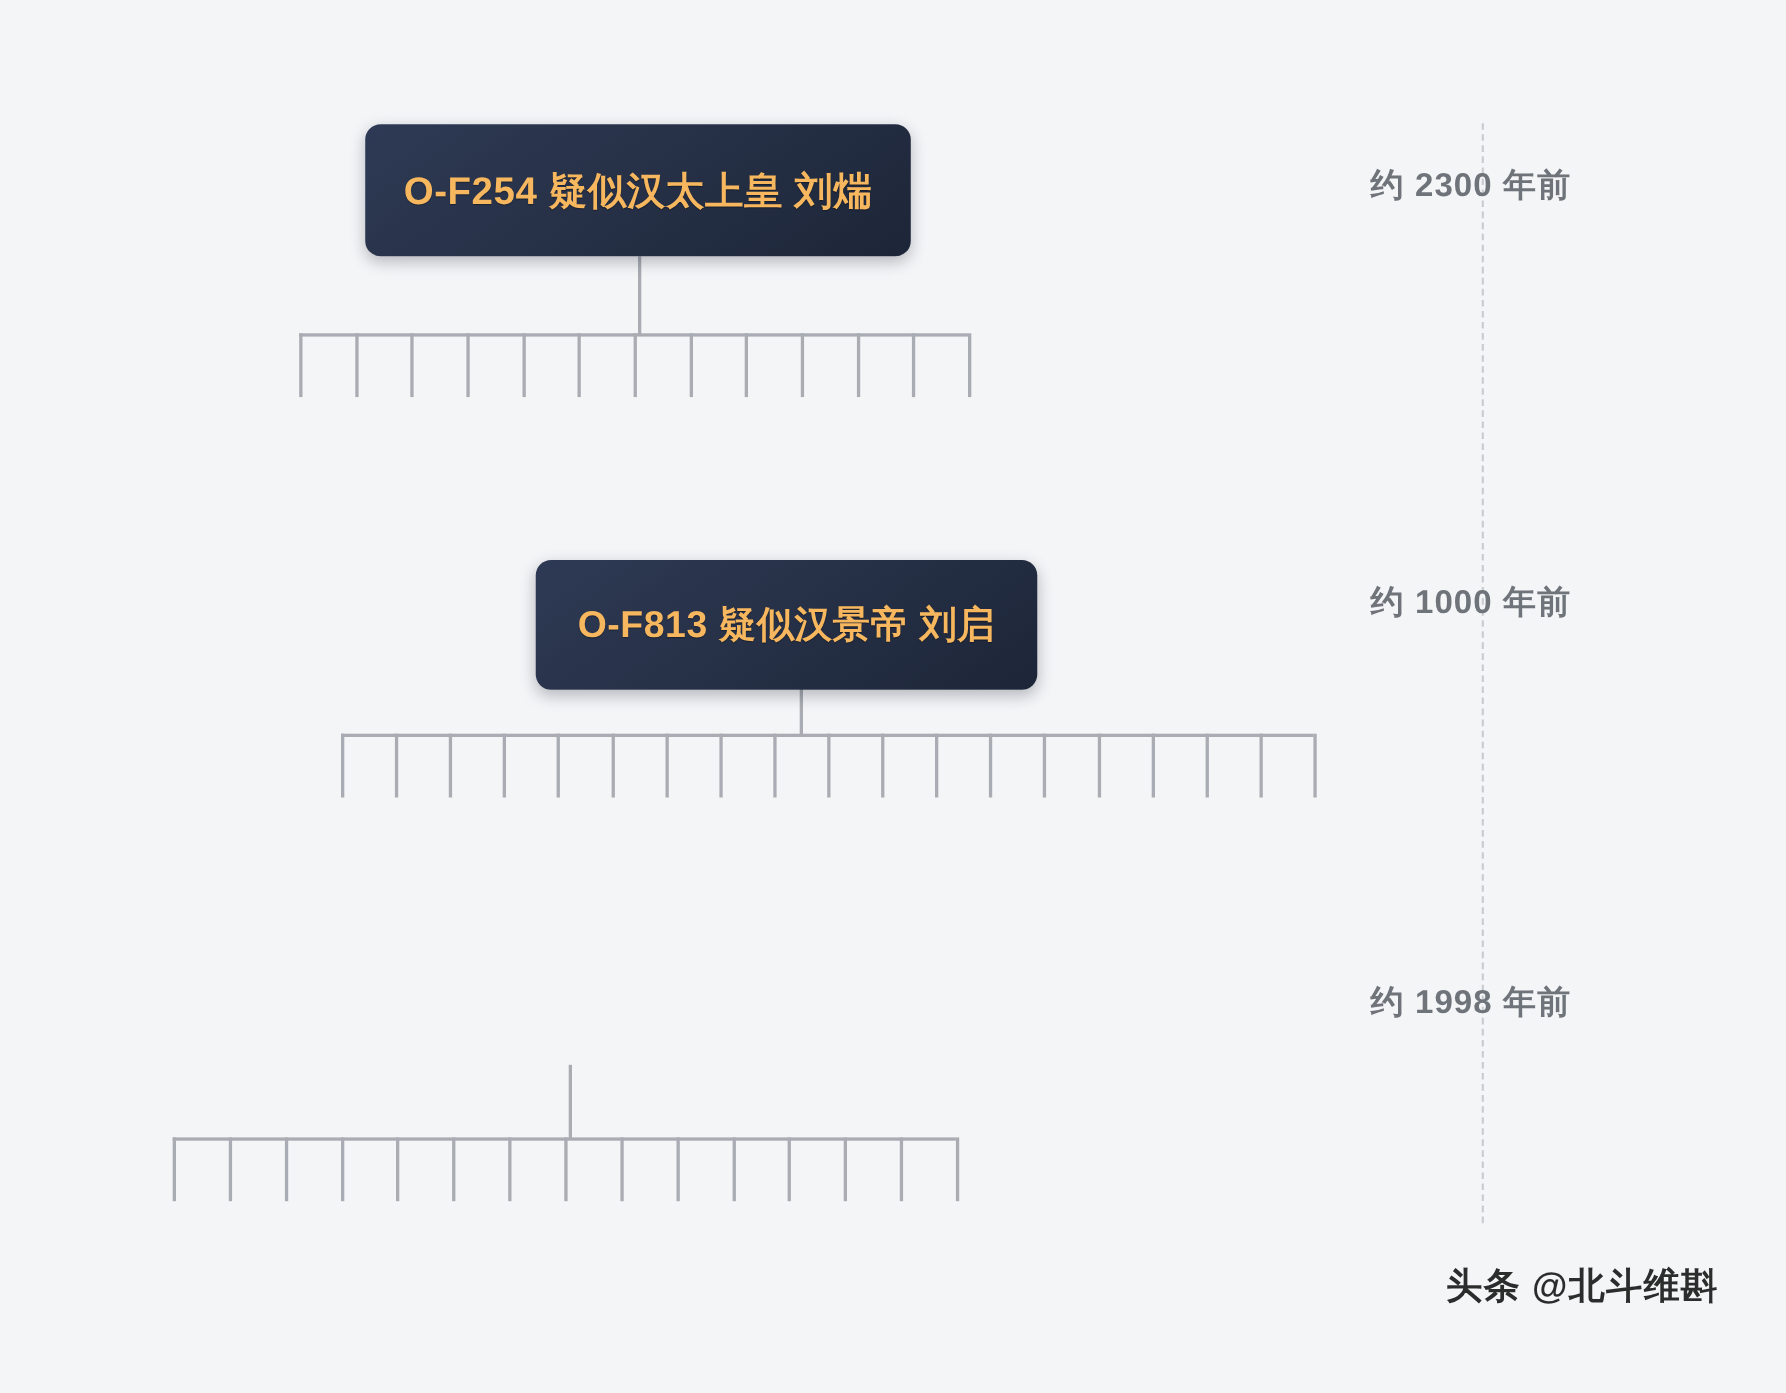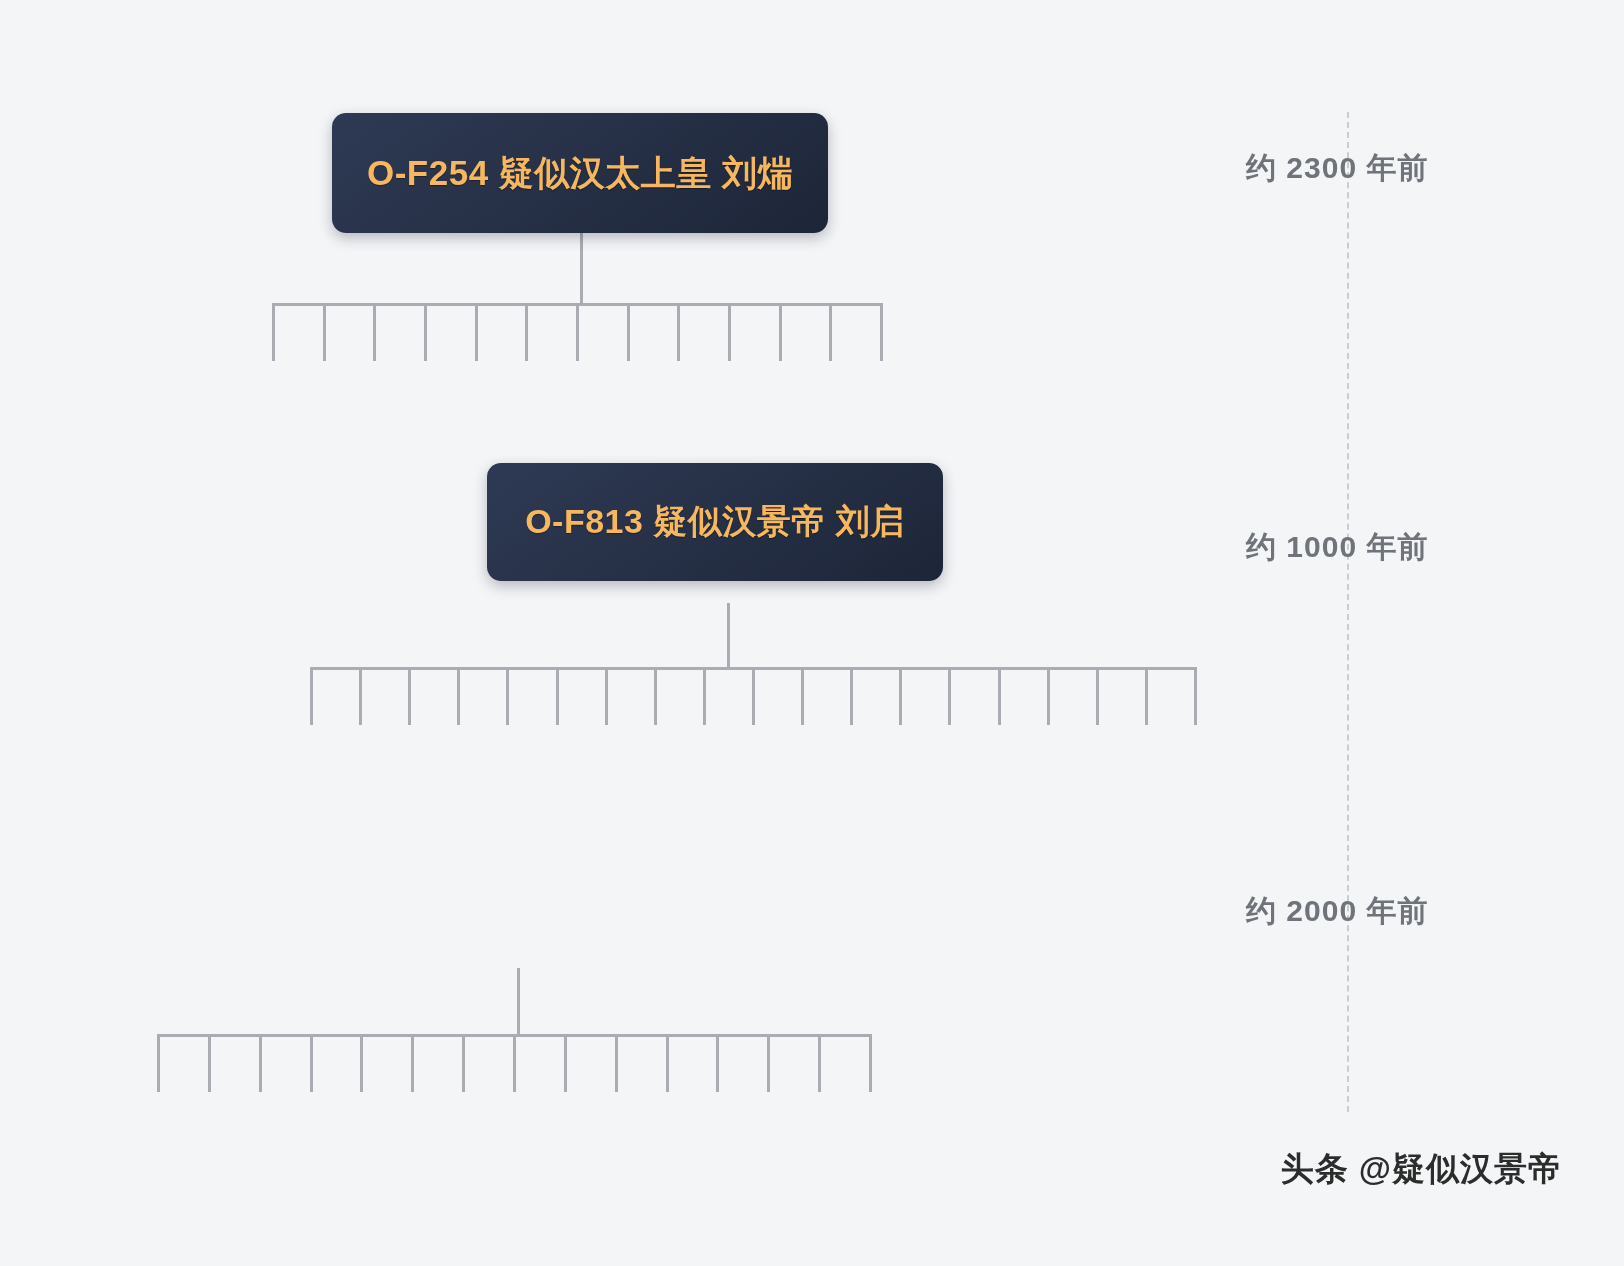--- a/index.html
+++ b/index.html
@@ -46,21 +46,21 @@
     text-shadow: 0 1px 1px rgba(0,0,0,0.35);
     z-index: 5;
   }
   .node-label { display: block; }
 
   #node-0 {
     left: 332px; top: 113px; width: 496px; height: 120px;
     font-size: 35px;
   }
   #node-1 {
-    left: 487px; top: 463px; width: 456px; height: 118px;
+    left: 487px; top: 509px; width: 456px; height: 118px;
     font-size: 34px;
   }
   #node-2 {
     left: 246px; top: 850px; width: 540px; height: 118px;
     font-size: 34px;
   }
 
   
   .stem {
     position: absolute;
@@ -188,17 +188,17 @@
       <div class="tick" style="left: 458px;"></div>
       <div class="tick" style="left: 509px;"></div>
       <div class="tick" style="left: 559px;"></div>
       <div class="tick" style="left: 610px;"></div>
       <div class="tick" style="left: 661px;"></div>
       <div class="tick" style="left: 712px;"></div>
     </div>
 
   <div class="era-label" id="era-0">约 2300 年前</div>
   <div class="era-label" id="era-1">约 1000 年前</div>
-  <div class="era-label" id="era-2">约 2000 年前</div>
-
-  <div class="watermark">头条 @疑似汉景帝</div>
+  <div class="era-label" id="era-2">约 1998 年前</div>
+
+  <div class="watermark">头条 @北斗维斟</div>
 
 </div>
 
 </body></html>

